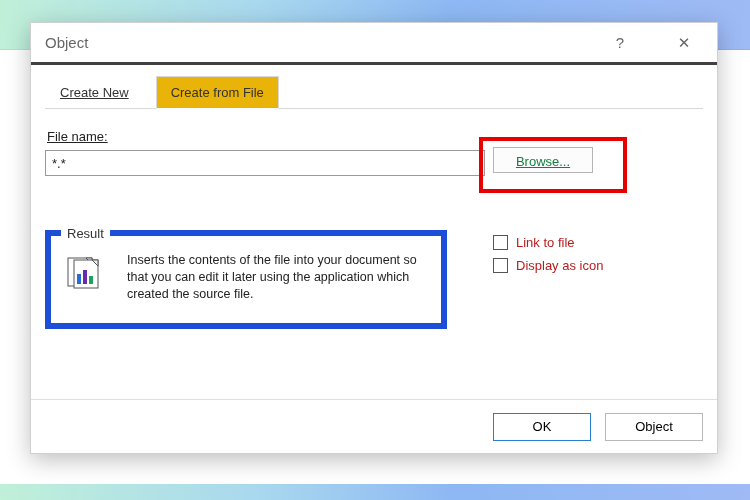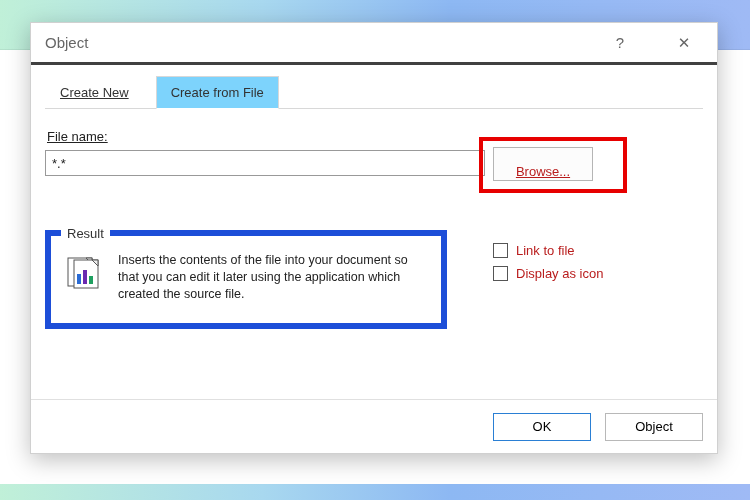--- a/index.html
+++ b/index.html
@@ -46,42 +46,42 @@
   .tab {
     padding: 8px 14px 8px 14px;
     font-size: 13px; color: #333;
     border: 1px solid transparent;
     position: relative; top: 1px;
     text-decoration: underline;
   }
   .tab.active {
     border: 1px solid #d8d8d8;
     border-bottom: 1px solid #fff;
-    background: #7dd3fc;
+    background: #eab308;
     text-decoration: none;
   }
   .content { display: flex; gap: 8px; margin-top: 16px; }
   .col-left { flex: 1; }
   .col-right { width: 210px; }
   .label { font-size: 13px; color: #222; margin: 4px 0 6px 2px; display: block; text-decoration: underline; }
   .file-input {
     width: 100%; height: 26px;
     border: 1px solid #999;
     padding: 2px 6px;
     font-size: 13px; color: #222;
     background: #fff;
   }
   .browse-btn {
     display: inline-block;
     min-width: 100px; height: 26px;
     border: 1px solid #b5b5b5;
     background: #fcfcfc;
-    font-size: 13px; color: #b91c1c;
+    font-size: 13px; color: #15803d;
     text-decoration: underline;
-    padding: 16px 14px;
+    padding: 6px 14px;
   }
   .highlight-box {
     position: absolute;
     border: 4px solid #e70000;
     pointer-events: none;
   }
   .checks { margin-top: 62px; }
   .check-row {
     display: flex; align-items: center; gap: 8px;
     font-size: 13px; color: #b91c1c; margin-bottom: 8px;
@@ -96,21 +96,21 @@
     border: 6px solid #1d4ed8;
     position: relative;
     padding: 16px 12px 20px 12px;
     width: 402px;
   }
   .result-legend {
     position: absolute; top: -10px; left: 10px;
     background: #fff; padding: 0 6px;
     font-size: 13px; color: #333;
   }
-  .result-inner { display: flex; gap: 9px; }
+  .result-inner { display: flex; gap: 18px; }
   .result-icon { width: 46px; flex: 0 0 46px; padding-top: 4px; }
   .result-text { font-size: 12.5px; color: #222; line-height: 1.35; }
   .footer {
     position: absolute; left: 0; right: 0; bottom: 0;
     height: 54px;
     border-top: 1px solid #e0e0e0;
     display: flex; justify-content: flex-end; align-items: center;
     gap: 14px; padding-right: 14px;
   }
   .dlg-btn {

